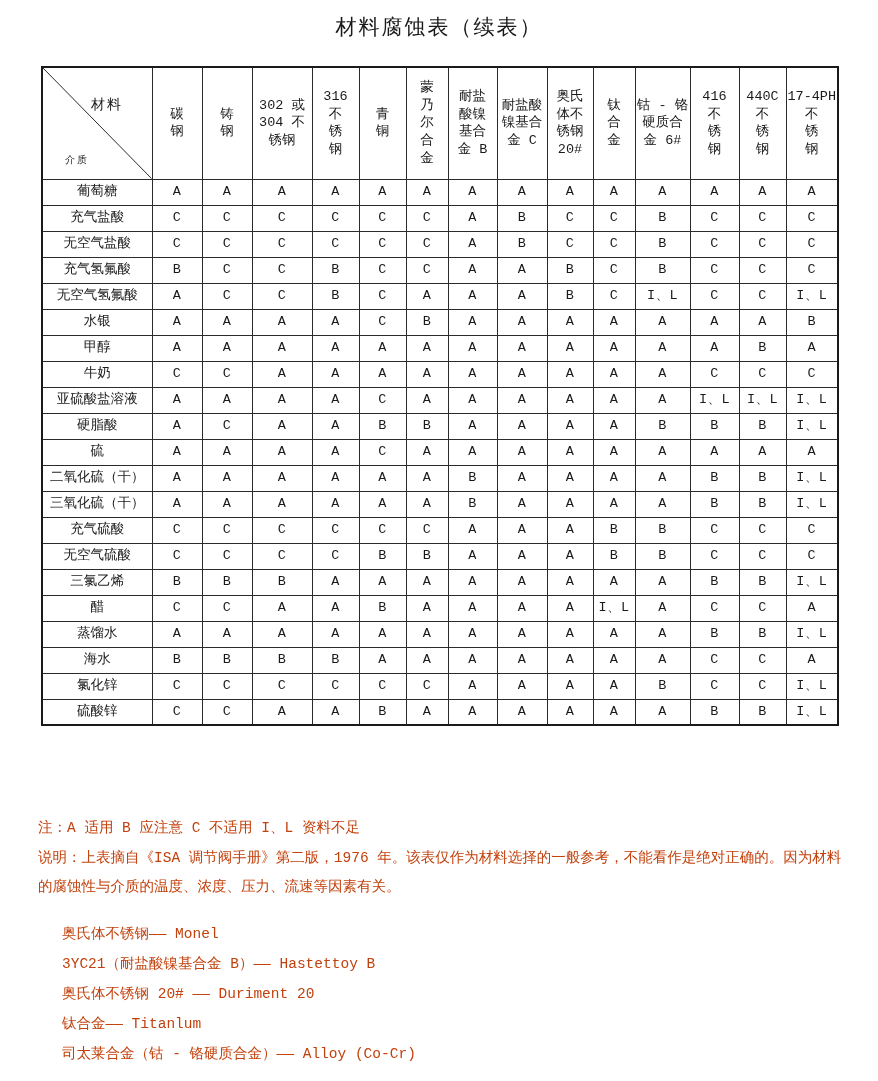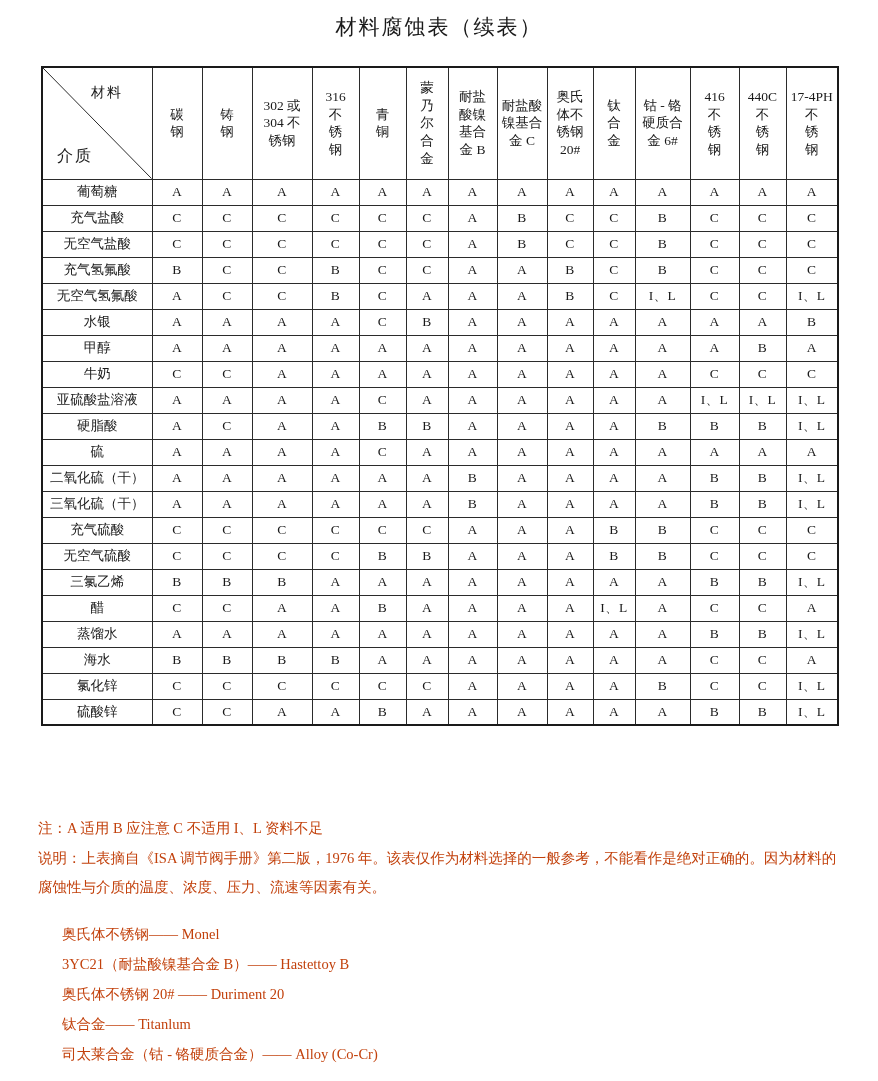--- a/index.html
+++ b/index.html
@@ -1,21 +1,21 @@
 <!DOCTYPE html>
 <html><head>
 <meta charset="utf-8">
 <style>
   html, body { margin: 0; padding: 0; background: #ffffff; }
   .page {
     position: relative;
     width: 878px;
     height: 1081px;
     background: #ffffff;
-    font-family: Liberation Serif, serif;
+    font-family: Liberation Mono, monospace;
     color: #1a1a1a;
     overflow: hidden;
   }
   .title {
     position: absolute;
     top: 13px;
     left: 0;
     width: 100%;
     text-align: center;
     font-size: 21px;
@@ -52,30 +52,30 @@
     padding: 0;
   }
   th.corner svg.diag {
     position: absolute;
     top: 0; left: 0;
     width: 100%; height: 100%;
     display: block;
   }
   .corner-top {
     position: absolute;
-    top: 16px;
+    top: 28px;
     left: 48px;
     font-size: 14px;
     letter-spacing: 2px;
   }
   .corner-bottom {
     position: absolute;
     bottom: 12px;
-    left: 14px;
-    font-size: 16px;
+    left: 22px;
+    font-size: 10px;
     letter-spacing: 2px;
   }
   .notes {
     position: absolute;
     left: 38px;
     top: 814px;
     width: 808px;
     font-size: 14.5px;
     line-height: 29px;
     color: #c2410c;

